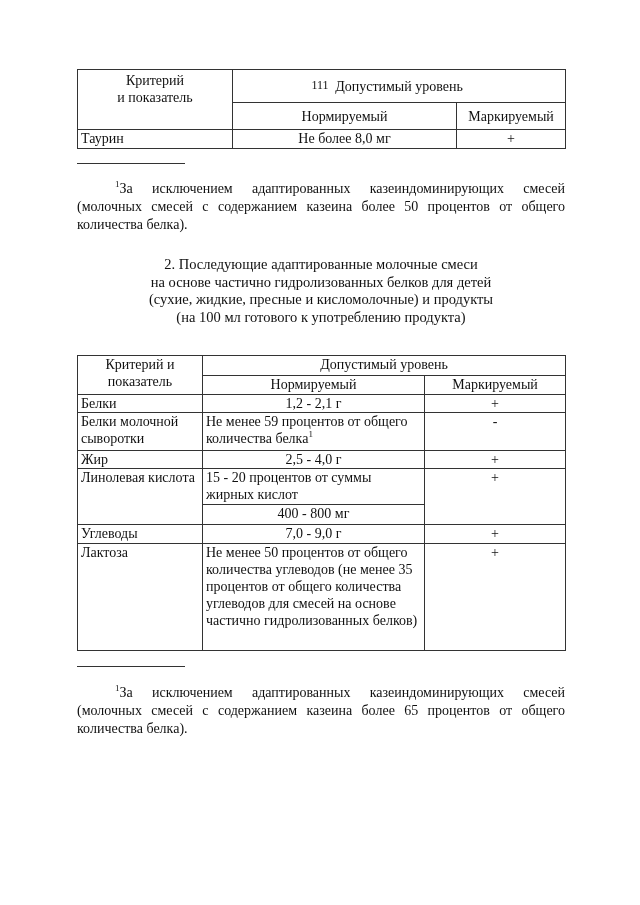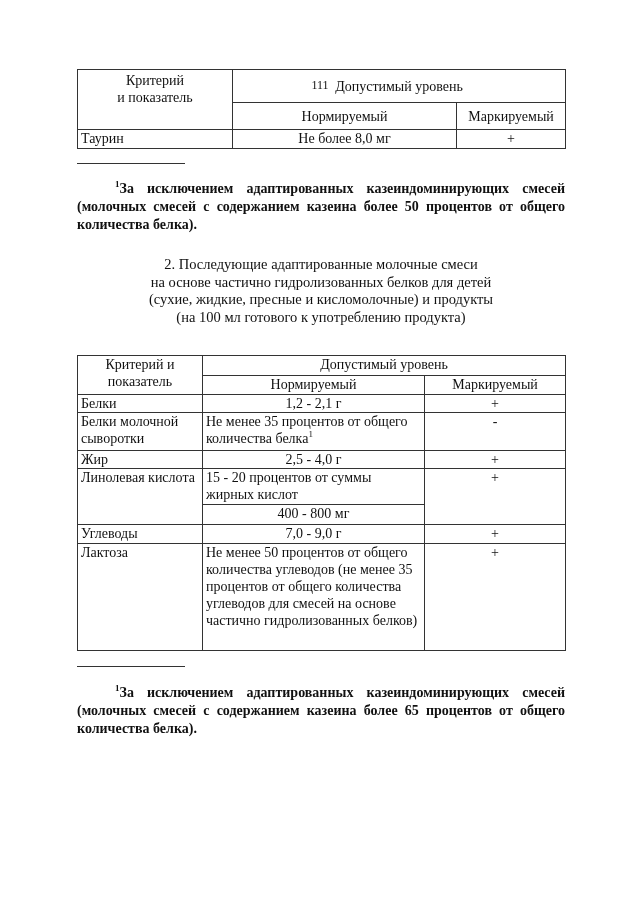--- a/index.html
+++ b/index.html
@@ -22,21 +22,21 @@
     border: 1px solid #333333; padding: 0 3px; vertical-align: top;
   }
   .c { text-align: center; }
   .mid { vertical-align: middle !important; }
   #t1 { left: 77px; top: 69px; width: 488px; }
   #t2 { left: 77px; top: 355px; width: 488px; }
   sup { font-size: 9px; line-height: 0; vertical-align: super; }
   .fn-rule { height: 1px; background: #333333; width: 108px; left: 77px; }
   .footnote {
     left: 77px; width: 488px; font-size: 14px; line-height: 18px;
-    text-align: justify; text-indent: 38px; font-weight: bold;
+    text-align: justify; text-indent: 38px;
   }
   .section-title {
     left: 77px; width: 488px; text-align: center; font-weight: normal;
     font-size: 14.5px; line-height: 17.5px;
   }
 </style>
 </head>
 <body>
 
 <div class="abs page-number">111</div>
@@ -90,21 +90,21 @@
     <td class="c">Нормируемый</td>
     <td class="c">Маркируемый</td>
   </tr>
   <tr style="height:18px">
     <td>Белки</td>
     <td class="c">1,2 - 2,1 г</td>
     <td class="c">+</td>
   </tr>
   <tr style="height:38px">
     <td>Белки молочной сыворотки</td>
-    <td><span>Не менее 35 процентов от общего количества белка</span><sup>1</sup></td>
+    <td><span>Не менее 59 процентов от общего количества белка</span><sup>1</sup></td>
     <td class="c">-</td>
   </tr>
   <tr style="height:18px">
     <td>Жир</td>
     <td class="c">2,5 - 4,0 г</td>
     <td class="c">+</td>
   </tr>
   <tr style="height:36px">
     <td rowspan="2">Линолевая кислота</td>
     <td>15 - 20 процентов от суммы жирных кислот</td>

